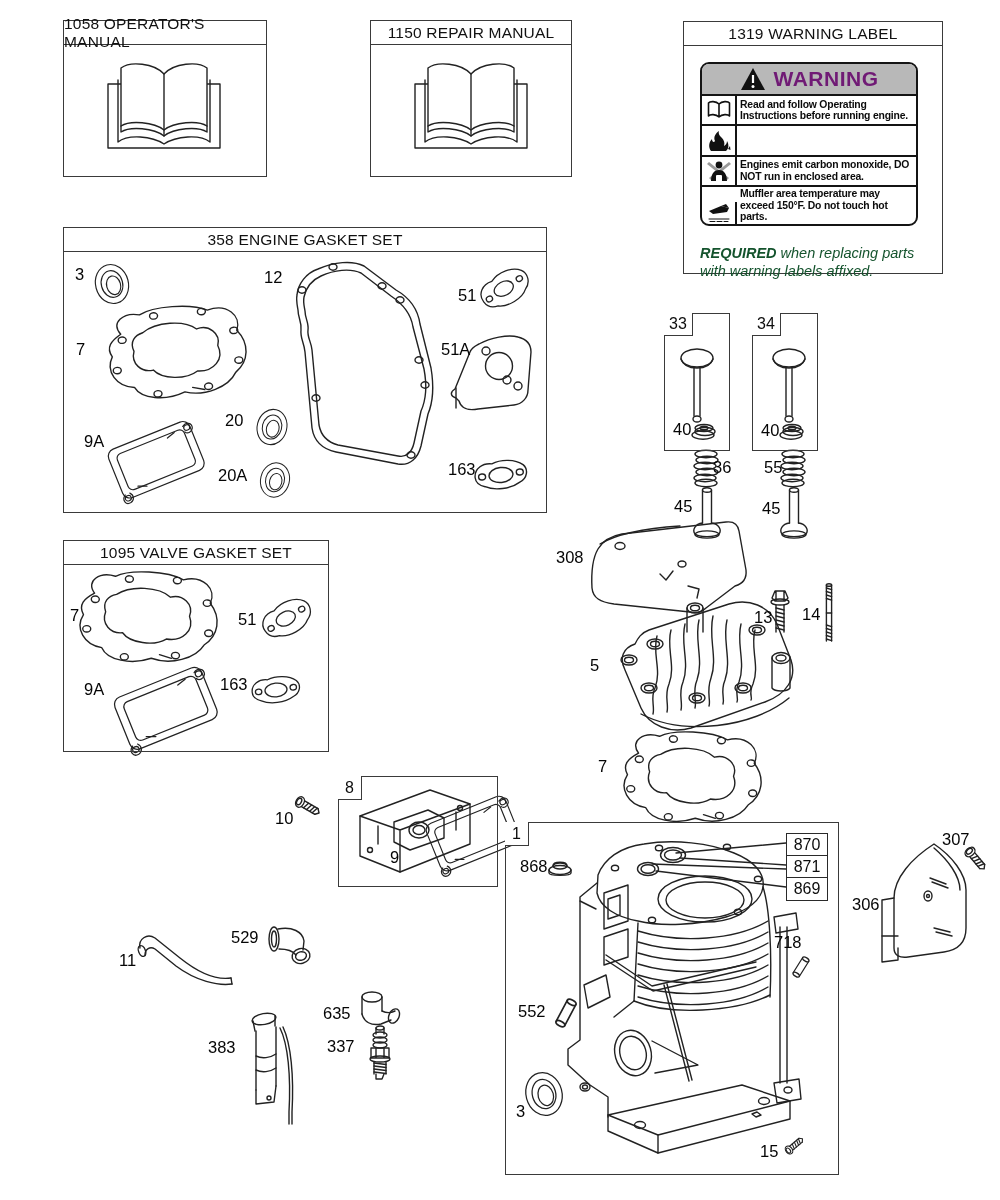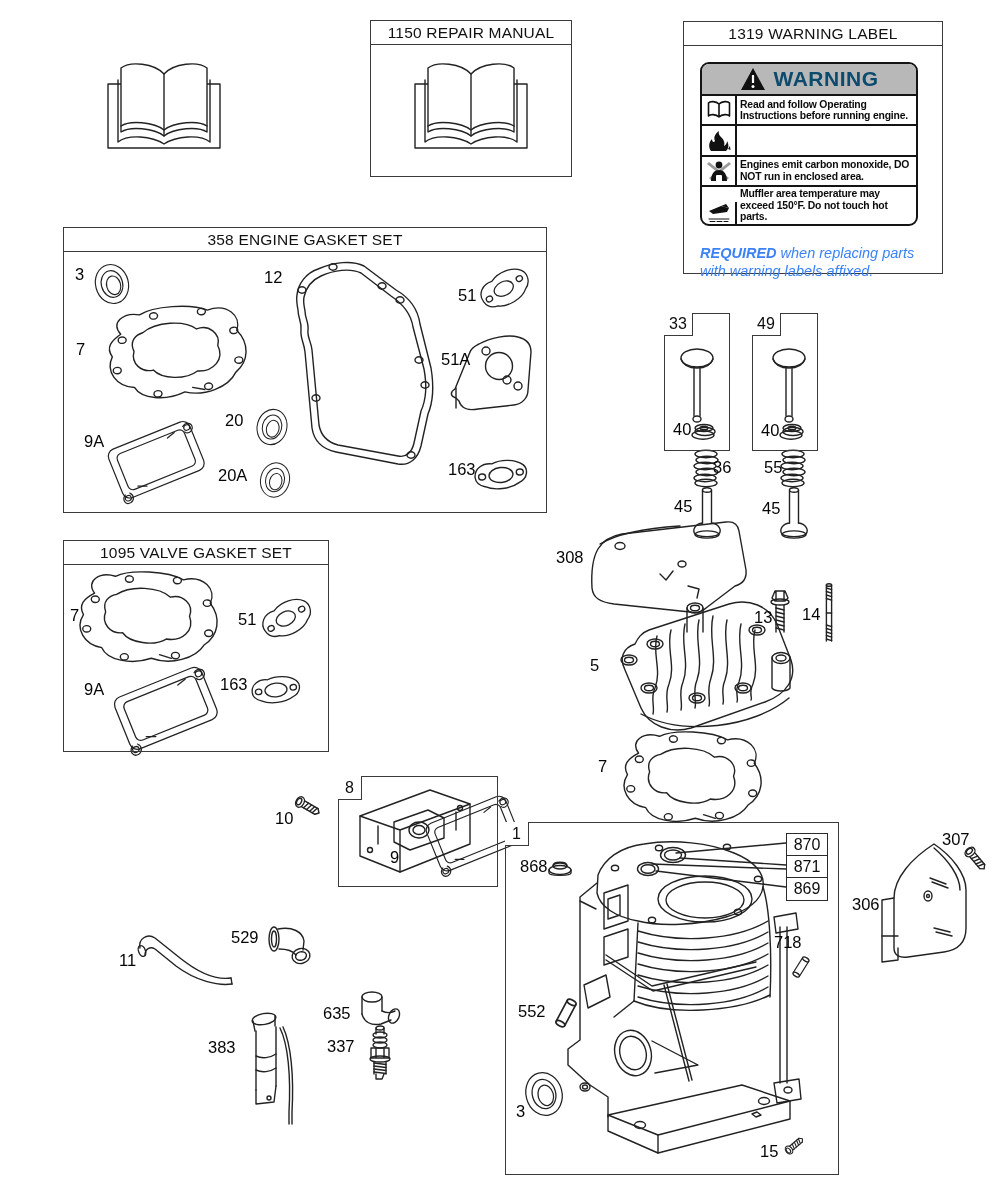--- a/index.html
+++ b/index.html
@@ -15,32 +15,32 @@
   .tab{position:absolute;left:-1px;top:-1px;border:1.6px solid #3a3a3a;border-left:none;border-top:none;
        display:flex;align-items:center;justify-content:center;font-size:16px;background:#fff;z-index:3;}
   .lbl{position:absolute;font-size:16.5px;color:#050505;white-space:nowrap;z-index:4;}
   .callout{position:absolute;width:40px;height:22px;border:1.7px solid #2a2a2a;background:#fff;
            display:flex;align-items:center;justify-content:center;font-size:16px;z-index:4;}
   
   .warn{position:absolute;left:700px;top:62px;width:214px;height:160px;border:2.2px solid #141414;
         border-radius:9px;overflow:hidden;z-index:3;background:#fff;display:flex;flex-direction:column;}
   .warn-header{height:30px;flex:0 0 30px;border-bottom:2.2px solid #141414;display:flex;
                align-items:center;justify-content:center;gap:8px;}
-  .warn-word{font-weight:bold;font-size:21px;letter-spacing:.5px;color:#0c4a6e;}
+  .warn-word{font-weight:bold;font-size:21px;letter-spacing:.5px;color:#701a75;}
   .warn-row{display:flex;flex:1;border-bottom:2px solid #141414;}
   .warn-row:last-child{border-bottom:none;align-items:flex-end;}
   .warn-ic{width:33px;flex:0 0 33px;border-right:2px solid #141414;display:flex;
            align-items:center;justify-content:center;}
   .warn-tx{flex:1;padding:1px 3px;font-size:10.4px;font-weight:bold;line-height:1.12;
            letter-spacing:-.2px;display:flex;align-items:center;color:#0b0b0b;}
   .wicon .blk{fill:#111;stroke:none;}
   .wicon .gry{fill:#9a9a9a;stroke:none;}
   .wicon .ol{fill:none;stroke:#111;stroke-width:1.6;stroke-linejoin:round;stroke-linecap:round;}
   .required{position:absolute;left:700px;top:229px;width:240px;font-size:14.5px;font-style:italic;
-            line-height:1.3;color:#3b82f6;z-index:3;}
+            line-height:1.3;color:#14532d;z-index:3;}
   .required .rlead{font-weight:bold;}
 </style>
 </head>
 <body>
 
 <div class="canvas">
 
   <svg class="art" width="1000" height="1200" viewBox="0 0 1000 1200">
     <defs>
       <g id="book">
@@ -409,37 +409,40 @@
       <path d="M52,34 L68,40 M54,38 L70,44"></path>
       <path d="M56,84 L72,88 M58,88 L74,92"></path>
       <ellipse cx="50" cy="52" rx="4" ry="5"></ellipse>
         <circle cx="50" cy="52" r="1.5"></circle>
     </g>
     <g>
       <use href="#screw" transform="translate(970,852) rotate(-40)"></use>
     </g>
   </svg>
 
+  <div class="box" style="left:63px;top:20px;width:202px;height:155px">
+    <div class="titlebar">1058 OPERATOR'S MANUAL</div>
+  </div>
   <div class="box" style="left:370px;top:20px;width:200px;height:155px">
     <div class="titlebar">1150 REPAIR MANUAL</div>
   </div>
   <div class="box" style="left:683px;top:21px;width:258px;height:251px">
     <div class="titlebar">1319 WARNING LABEL</div>
   </div>
   <div class="box" style="left:63px;top:227px;width:482px;height:284px">
     <div class="titlebar">358 ENGINE GASKET SET</div>
   </div>
   <div class="box" style="left:63px;top:540px;width:264px;height:210px">
     <div class="titlebar">1095 VALVE GASKET SET</div>
   </div>
   <div class="box" style="left:664px;top:313px;width:64px;height:136px">
     <div class="tab" style="width:28px;height:22px">33</div>
   </div>
   <div class="box" style="left:752px;top:313px;width:64px;height:136px">
-    <div class="tab" style="width:28px;height:22px">49</div>
+    <div class="tab" style="width:28px;height:22px">34</div>
   </div>
   <div class="box" style="left:338px;top:776px;width:158px;height:109px">
     <div class="tab" style="width:23px;height:23px">8</div>
   </div>
   <div class="box" style="left:505px;top:822px;width:332px;height:351px">
     <div class="tab" style="width:23px;height:23px">1</div>
   </div>
 
   <div class="warn">
     <div class="warn-header" style="background:#b8b8b8">
@@ -490,21 +493,21 @@
   </div>
   <p class="required"><span class="rlead">REQUIRED</span><span> when replacing parts with warning labels affixed.</span></p>
 
   <span class="lbl" style="left:75px;top:265px">3</span>
   <span class="lbl" style="left:76px;top:340px">7</span>
   <span class="lbl" style="left:84px;top:432px">9A</span>
   <span class="lbl" style="left:264px;top:268px">12</span>
   <span class="lbl" style="left:225px;top:411px">20</span>
   <span class="lbl" style="left:218px;top:466px">20A</span>
   <span class="lbl" style="left:458px;top:286px">51</span>
-  <span class="lbl" style="left:441px;top:350px">51A</span>
+  <span class="lbl" style="left:441px;top:340px">51A</span>
   <span class="lbl" style="left:448px;top:460px">163</span>
 
   <span class="lbl" style="left:70px;top:606px">7</span>
   <span class="lbl" style="left:238px;top:610px">51</span>
   <span class="lbl" style="left:84px;top:680px">9A</span>
   <span class="lbl" style="left:220px;top:675px">163</span>
 
   <span class="lbl" style="left:673px;top:420px">40</span>
   <span class="lbl" style="left:761px;top:421px">40</span>
   <span class="lbl" style="left:713px;top:458px">36</span>

